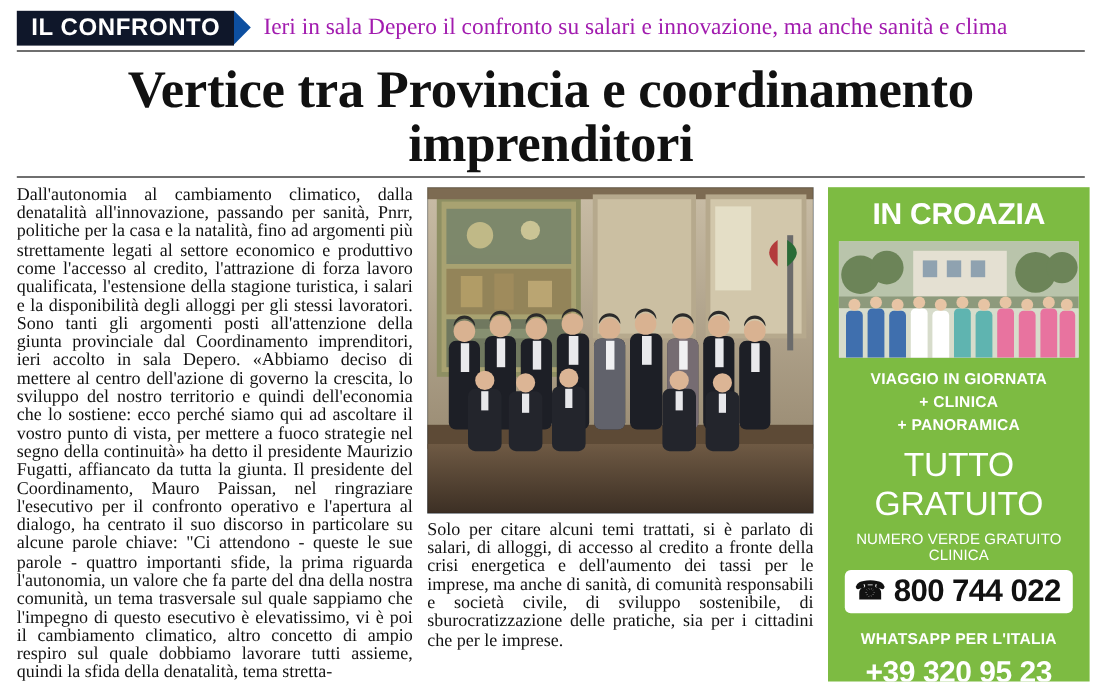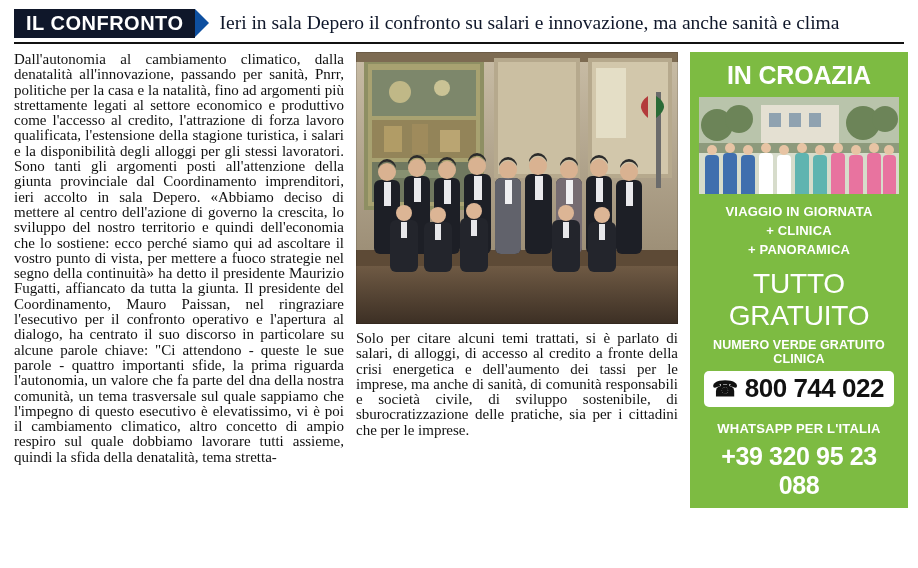--- a/index.html
+++ b/index.html
@@ -43,21 +43,21 @@
     width: 0;
     height: 0;
     border-top: 14px solid transparent;
     border-bottom: 14px solid transparent;
     border-left: 14px solid #0d4fa0;
     margin-right: 10px;
   }
   .kicker-text {
     font-family: "Liberation Serif", serif;
     font-size: 19.5px;
-    color: #0f172a;
+    color: #a21caf;
     white-space: nowrap;
   }
   .rule-under-kicker {
     border-bottom: 1px solid #111111;
     margin-top: 2px;
   }
 
   
   .headline {
     font-family: "Liberation Serif", serif;
@@ -158,21 +158,21 @@
     letter-spacing: 0.2px;
     line-height: 1.45;
   }
   .ad-free {
     font-weight: normal;
     font-size: 28px;
     letter-spacing: -0.2px;
     margin: 8px 0 6px 0;
   }
   .ad-green-num-label {
-    font-weight: bold;
+    font-weight: normal;
     font-size: 12.5px;
     letter-spacing: 0.1px;
     margin-bottom: 5px;
   }
   .ad-phone-box {
     display: inline-flex;
     align-items: center;
     gap: 7px;
     background: #ffffff;
     color: #111111;
@@ -205,20 +205,21 @@
 
 <div class="page">
 
   <div class="kicker-row">
     <div class="kicker-tag">IL CONFRONTO</div>
     <div class="kicker-arrow"></div>
     <div class="kicker-text">Ieri in sala Depero il confronto su salari e innovazione, ma anche sanità e clima</div>
   </div>
   <div class="rule-under-kicker"></div>
 
+  <h1 class="headline">Vertice tra Provincia e coordinamento imprenditori</h1>
   <div class="rule-under-headline"></div>
 
   <div class="body-area">
 
     <div class="col-left">
       <div class="article-text">
         <p>Dall'autonomia al cambiamento climatico, dalla denatalità all'innovazione, passando per sanità, Pnrr, politiche per la casa e la natalità, fino ad argomenti più strettamente legati al settore economico e produttivo come l'accesso al credito, l'attrazione di forza lavoro qualificata, l'estensione della stagione turistica, i salari e la disponibilità degli alloggi per gli stessi lavoratori. Sono tanti gli argomenti posti all'attenzione della giunta provinciale dal Coordinamento imprenditori, ieri accolto in sala Depero. «Abbiamo deciso di mettere al centro dell'azione di governo la crescita, lo sviluppo del nostro territorio e quindi dell'economia che lo sostiene: ecco perché siamo qui ad ascoltare il vostro punto di vista, per mettere a fuoco strategie nel segno della continuità» ha detto il presidente Maurizio Fugatti, affiancato da tutta la giunta. Il presidente del Coordinamento, Mauro Paissan, nel ringraziare l'esecutivo per il confronto operativo e l'apertura al dialogo, ha centrato il suo discorso in particolare su alcune parole chiave: "Ci attendono - queste le sue parole - quattro importanti sfide, la prima riguarda l'autonomia, un valore che fa parte del dna della nostra comunità, un tema trasversale sul quale sappiamo che l'impegno di questo esecutivo è elevatissimo, vi è poi il cambiamento climatico, altro concetto di ampio respiro sul quale dobbiamo lavorare tutti assieme, quindi la sfida della denatalità, tema stretta-</p>
       </div>
     </div>
 

